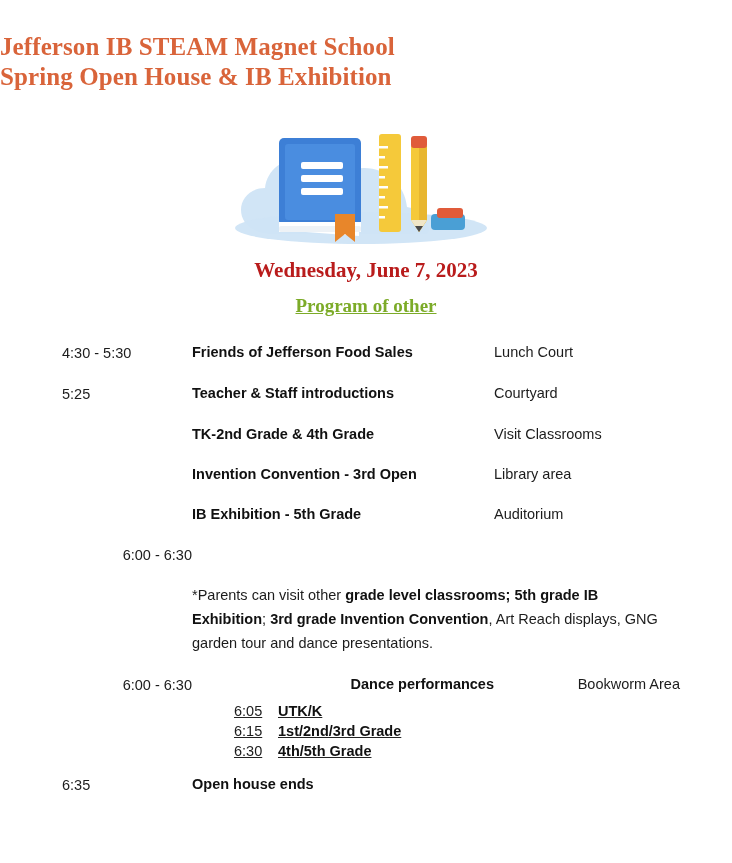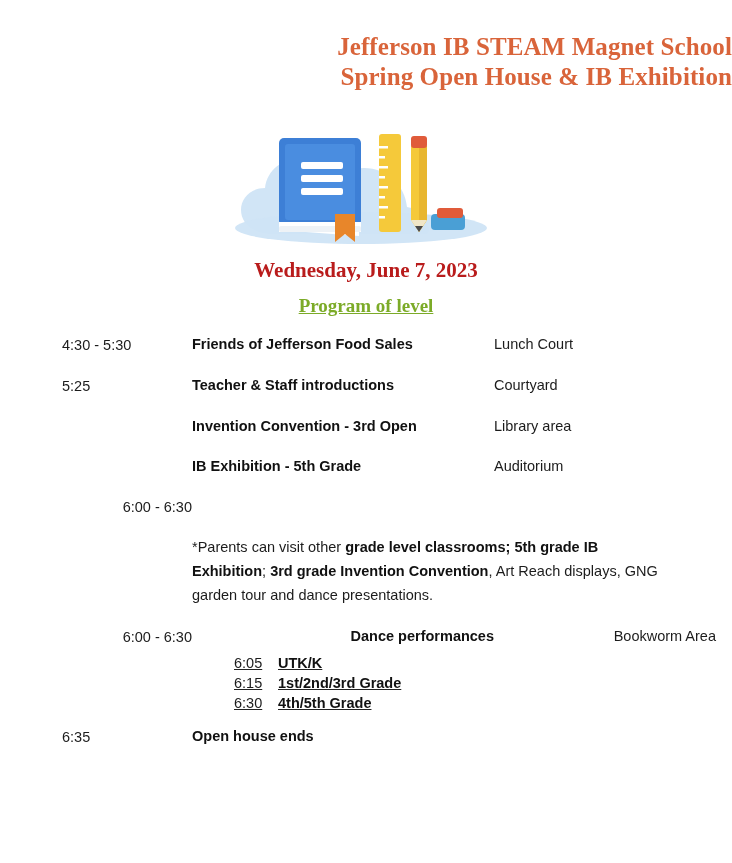--- a/index.html
+++ b/index.html
@@ -15,21 +15,21 @@
     overflow: hidden;
   }
   .page {
     position: relative;
     width: 732px;
     height: 863px;
     box-sizing: border-box;
     padding: 0;
   }
   .title-block {
-    text-align: right;
+    text-align: left;
     padding-top: 32px;
   }
   .title-line {
     font-family: "Liberation Serif", serif;
     font-weight: bold;
     font-size: 25px;
     line-height: 30px;
     color: #d9643a;
     letter-spacing: 0.1px;
   }
@@ -51,23 +51,23 @@
   .program-line {
     text-align: center;
     font-family: "Liberation Serif", serif;
     font-weight: bold;
     font-size: 19px;
     color: #7cab28;
     text-decoration: underline;
     margin-top: 12px;
   }
   .schedule {
-    margin-top: 18px;
+    margin-top: 26px;
     padding-left: 62px;
-    padding-right: 16px;
+    padding-right: 52px;
   }
   .row {
     display: flex;
     align-items: flex-start;
     margin-bottom: 21px;
   }
   .row.tight {
     margin-bottom: 18px;
     text-align: right;
   }
@@ -185,37 +185,42 @@
       <path d="M180 110 L196 110 L188 122 Z" fill="#f0e6c8"></path>
       <path d="M184 116 L192 116 L188 122 Z" fill="#4a4a4a"></path>
       <rect x="180" y="26" width="16" height="12" rx="3" fill="#e05b3a"></rect>
 
       <rect x="200" y="104" width="34" height="16" rx="4" fill="#4a9fd5"></rect>
       <rect x="206" y="98" width="26" height="10" rx="3" fill="#e05b3a"></rect>
     </svg>
   </div>
 
   <div class="date-line">Wednesday, June 7, 2023</div>
-  <div class="program-line">Program of level</div>
+  <div class="program-line">Program of other</div>
 
   <div class="schedule">
 
     <div class="row">
       <div class="col-time">4:30 - 5:30</div>
       <div class="col-desc">Friends of Jefferson Food Sales</div>
       <div class="col-loc">Lunch Court</div>
     </div>
 
     <div class="row">
       <div class="col-time">5:25</div>
       <div class="col-desc">Teacher &amp; Staff introductions</div>
       <div class="col-loc">Courtyard</div>
     </div>
 
 
+    <div class="row">
+      <div class="col-time"></div>
+      <div class="col-desc">TK-2nd Grade &amp; 4th Grade</div>
+      <div class="col-loc">Visit Classrooms</div>
+    </div>
 
     <div class="row">
       <div class="col-time"></div>
       <div class="col-desc">Invention Convention - 3rd Open</div>
       <div class="col-loc">Library area</div>
     </div>
 
     <div class="row">
       <div class="col-time"></div>
       <div class="col-desc">IB Exhibition - 5th Grade</div>

